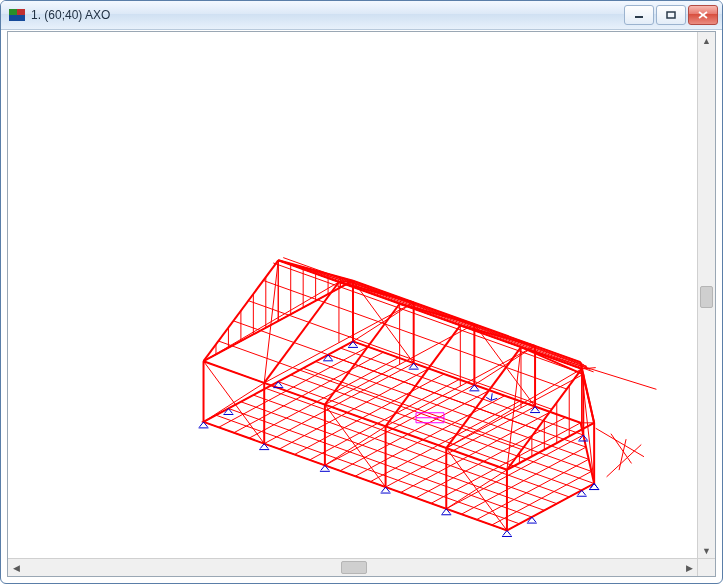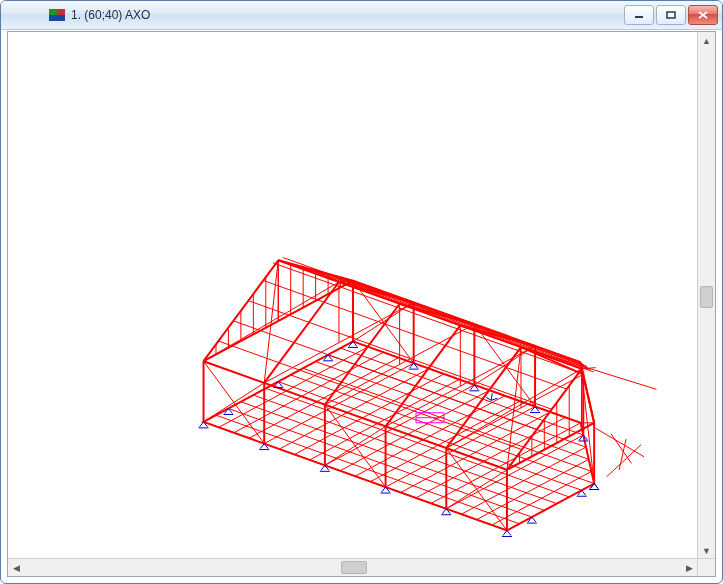--- a/index.html
+++ b/index.html
@@ -23,21 +23,20 @@
     box-shadow: 0 0 0 0 rgba(0,0,0,0);
   }
   .titlebar {
     height: 28px;
     background: linear-gradient(#f3f8ff, #dde9f7 45%, #cfe0f2 46%, #e8f1fb);
     border-bottom: 1px solid #b8c9db;
     border-top-left-radius: 5px;
     border-top-right-radius: 5px;
     display: flex;
     align-items: center;
-    padding-left: 40px;
   }
   .titlebar .app-icon {
     width: 16px; height: 16px;
     margin: 0 6px 0 8px;
     display: inline-block;
   }
   .titlebar .title-text {
     color: #223244;
     flex: 1 1 auto;
     white-space: nowrap;

